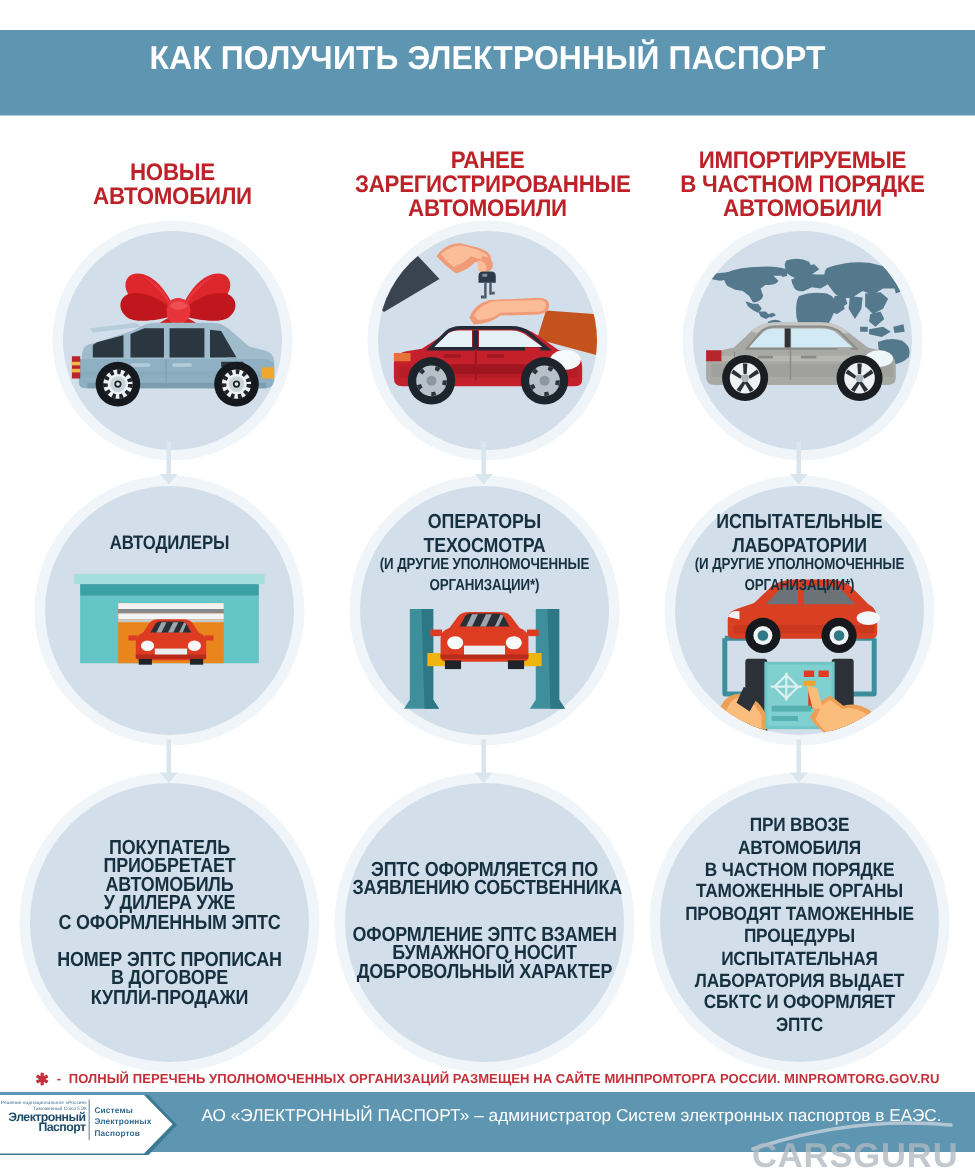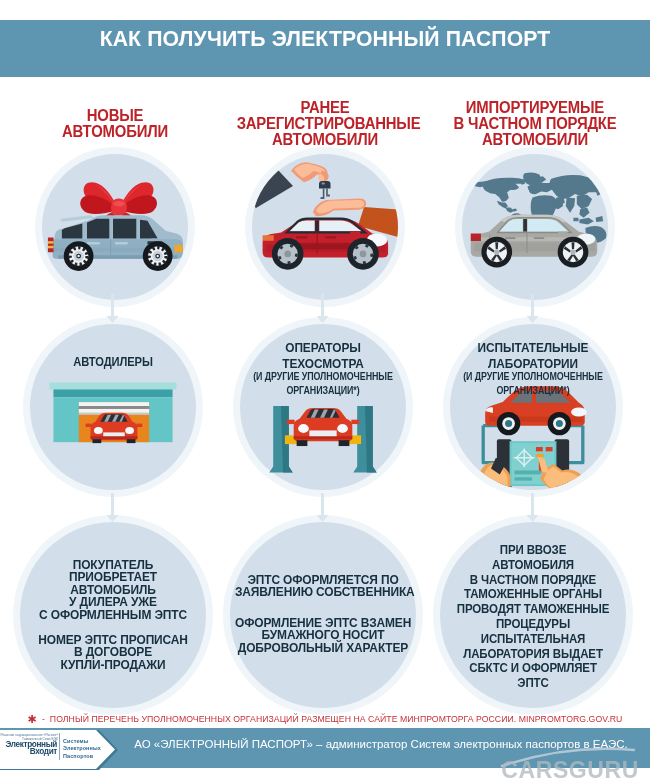--- a/index.html
+++ b/index.html
@@ -26,21 +26,21 @@
   .step3{font-size:13.6px;line-height:12.4px;letter-spacing:-0.15px;transform:scaleX(0.88);}
   .step3 .gap{height:13px;font-size:1px;line-height:13px;}
   .step3c{line-height:14.8px;font-size:12.8px;transform:scaleX(0.9);}
   .step3 .gap2{height:18px;line-height:18px;}
 
   
   .connsvg{position:absolute;left:0;top:0;z-index:5;pointer-events:none;}
 
   
   .note{position:absolute;top:708px;left:0;width:650px;text-align:center;color:#c4303a;
-        font-size:8.7px;font-weight:normal;letter-spacing:0.05px;white-space:nowrap;}
+        font-size:8.7px;font-weight:bold;letter-spacing:0.05px;white-space:nowrap;}
   .note .star{font-size:11px;}
 
   
   .footer-band{position:absolute;left:0;top:724px;width:650px;height:40px;background:#5e95b1;}
   .footer-text{position:absolute;left:118px;top:734px;width:526px;text-align:center;color:#fff;
     font-size:11.5px;line-height:12.2px;z-index:8;white-space:nowrap;}
   .logo-wrap{position:absolute;left:0;top:726px;width:225px;height:40px;z-index:10;}
 
   .note .dash{margin:0 5px;}
   .note .star{font-size:11px;position:relative;top:1px;}
@@ -570,21 +570,21 @@
   </div>
 
   <div class="logo-wrap">
     <svg width="225" height="44" viewBox="0 0 225 44">
       <path d="M0 0 L99 0 L118 20 L99 40 L0 40 Z" fill="#3d7b95"></path>
       <path d="M0 0 L96 0 L115 19.5 L96 39 L0 39 Z" fill="#ffffff"></path>
     </svg>
     <div class="logo-top1">Решение наднациональное «Россия»</div>
     <div class="logo-top2">Таможенный Союз ЕЭК</div>
     <div class="logo-main1">Электронный</div>
-    <div class="logo-main2">Входит</div>
+    <div class="logo-main2">Паспорт</div>
     <div class="logo-div"></div>
     <div class="logo-side">
       <div>Системы</div>
       <div>Электронных</div>
       <div>Паспортов</div>
     </div>
   </div>
 
   <svg class="wm-swoosh" width="650" height="30" viewBox="0 0 650 30">
     <path d="M502 24 Q568 2 634 8" fill="none" stroke="rgba(205,215,222,0.75)" stroke-width="2.4" stroke-linecap="round"></path>

